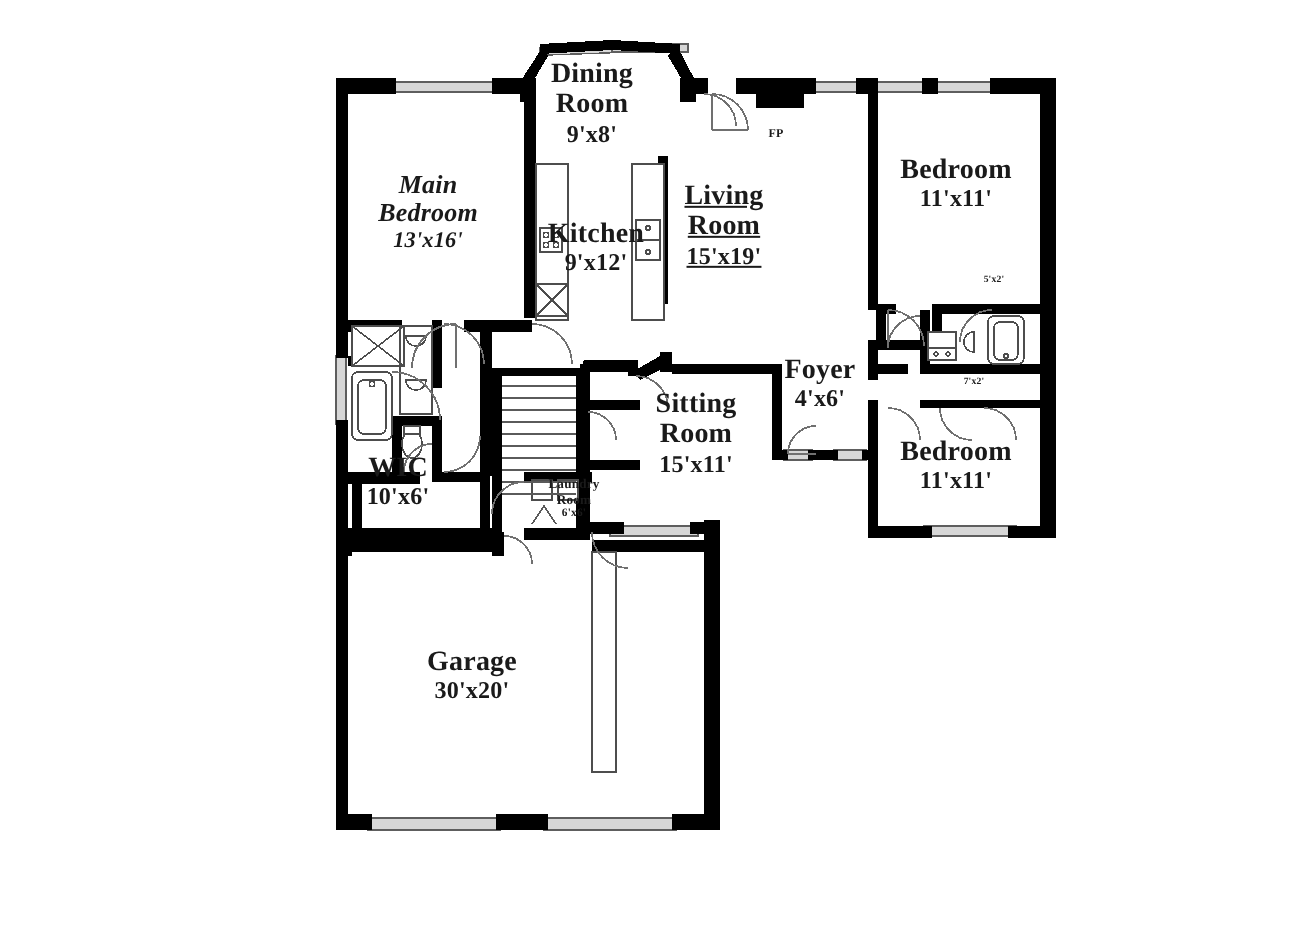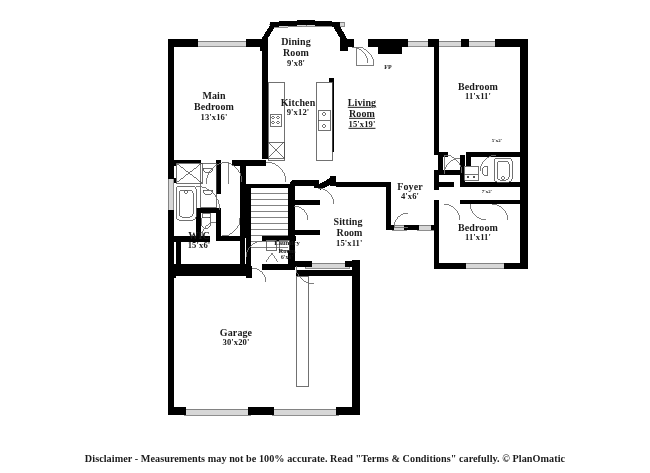--- a/index.html
+++ b/index.html
@@ -6,22 +6,22 @@
   html,body{margin:0;padding:0;background:#ffffff;}
   body{width:650px;height:473px;overflow:hidden;
        font-family:"Liberation Serif", serif;color:#111;}
   #plan-wrap{position:relative;width:650px;height:473px;background:#fff;}
   #plan-svg{position:absolute;left:0;top:0;}
   #label-layer{position:absolute;left:0;top:0;width:650px;height:473px;}
   .rlabel{position:absolute;text-align:center;font-family:"Liberation Serif",serif;
           font-weight:bold;color:#1a1a1a;line-height:1.12;white-space:pre-line;
           transform:translate(-50%,-50%);letter-spacing:.1px;}
   .rlabel .dim{display:block;font-size:.86em;}
-  .sz-main{font-size:10px;}
-  .sz-room{font-size:10px;}
+  .sz-main{font-size:13px;font-style:italic;}
+  .sz-room{font-size:14px;}
   .sz-small{font-size:6.6px;}
   .sz-tiny{font-size:5.6px;}
   .sz-fp{font-size:6px;}
   #disclaimer{position:absolute;left:0;right:0;bottom:9px;text-align:center;
               font-family:"Liberation Serif",serif;font-size:10.2px;font-weight:bold;
               color:#1b1b1b;letter-spacing:.05px;}
 </style>
 </head>
 <body>
 
@@ -296,21 +296,21 @@
 Bedroom</span>
       <span class="dim">13'x16'</span>
     </div>
 
     <div class="rlabel sz-room" style="left:296px;top:52px;">
       <span>Dining
 Room</span>
       <span class="dim">9'x8'</span>
     </div>
 
-    <div class="rlabel sz-room" style="left:298px;top:108px;">
+    <div class="rlabel sz-room" style="left:298px;top:124px;">
       <span>Kitchen</span>
       <span class="dim">9'x12'</span>
     </div>
 
     <div class="rlabel sz-room" style="left:362px;top:113px;text-decoration:underline;">
       <span>Living
 Room</span>
       <span class="dim">15'x19'</span>
     </div>
 
@@ -322,29 +322,29 @@
     <div class="rlabel sz-room" style="left:478px;top:233px;">
       <span>Bedroom</span>
       <span class="dim">11'x11'</span>
     </div>
 
     <div class="rlabel sz-room" style="left:410px;top:192px;">
       <span>Foyer</span>
       <span class="dim">4'x6'</span>
     </div>
 
-    <div class="rlabel sz-room" style="left:348px;top:232px;text-align:right;">
+    <div class="rlabel sz-room" style="left:348px;top:217px;">
       <span>Sitting
 Room</span>
       <span class="dim">15'x11'</span>
     </div>
 
     <div class="rlabel sz-room" style="left:199px;top:241px;">
       <span>WIC</span>
-      <span class="dim">15'x6'</span>
+      <span class="dim">10'x6'</span>
     </div>
 
     <div class="rlabel sz-small" style="left:287px;top:250px;">
       <span>Laundry
 Room</span>
       <span class="dim">6'x6'</span>
     </div>
 
     <div class="rlabel sz-room" style="left:236px;top:338px;">
       <span>Garage</span>
@@ -358,15 +358,14 @@
     <div class="rlabel sz-tiny" style="left:487px;top:192px;">
       <span class="dim">7'x2'</span>
     </div>
 
     <div class="rlabel sz-fp" style="left:388px;top:64px;">
       <span>FP</span>
     </div>
 
   </div>
 
-  <div id="disclaimer">Disclaimer - Measurements may not be 100% accurate. Read "Terms &amp; Conditions" carefully. © PlanOmatic</div>
 
 </div>
 
 </body></html>

